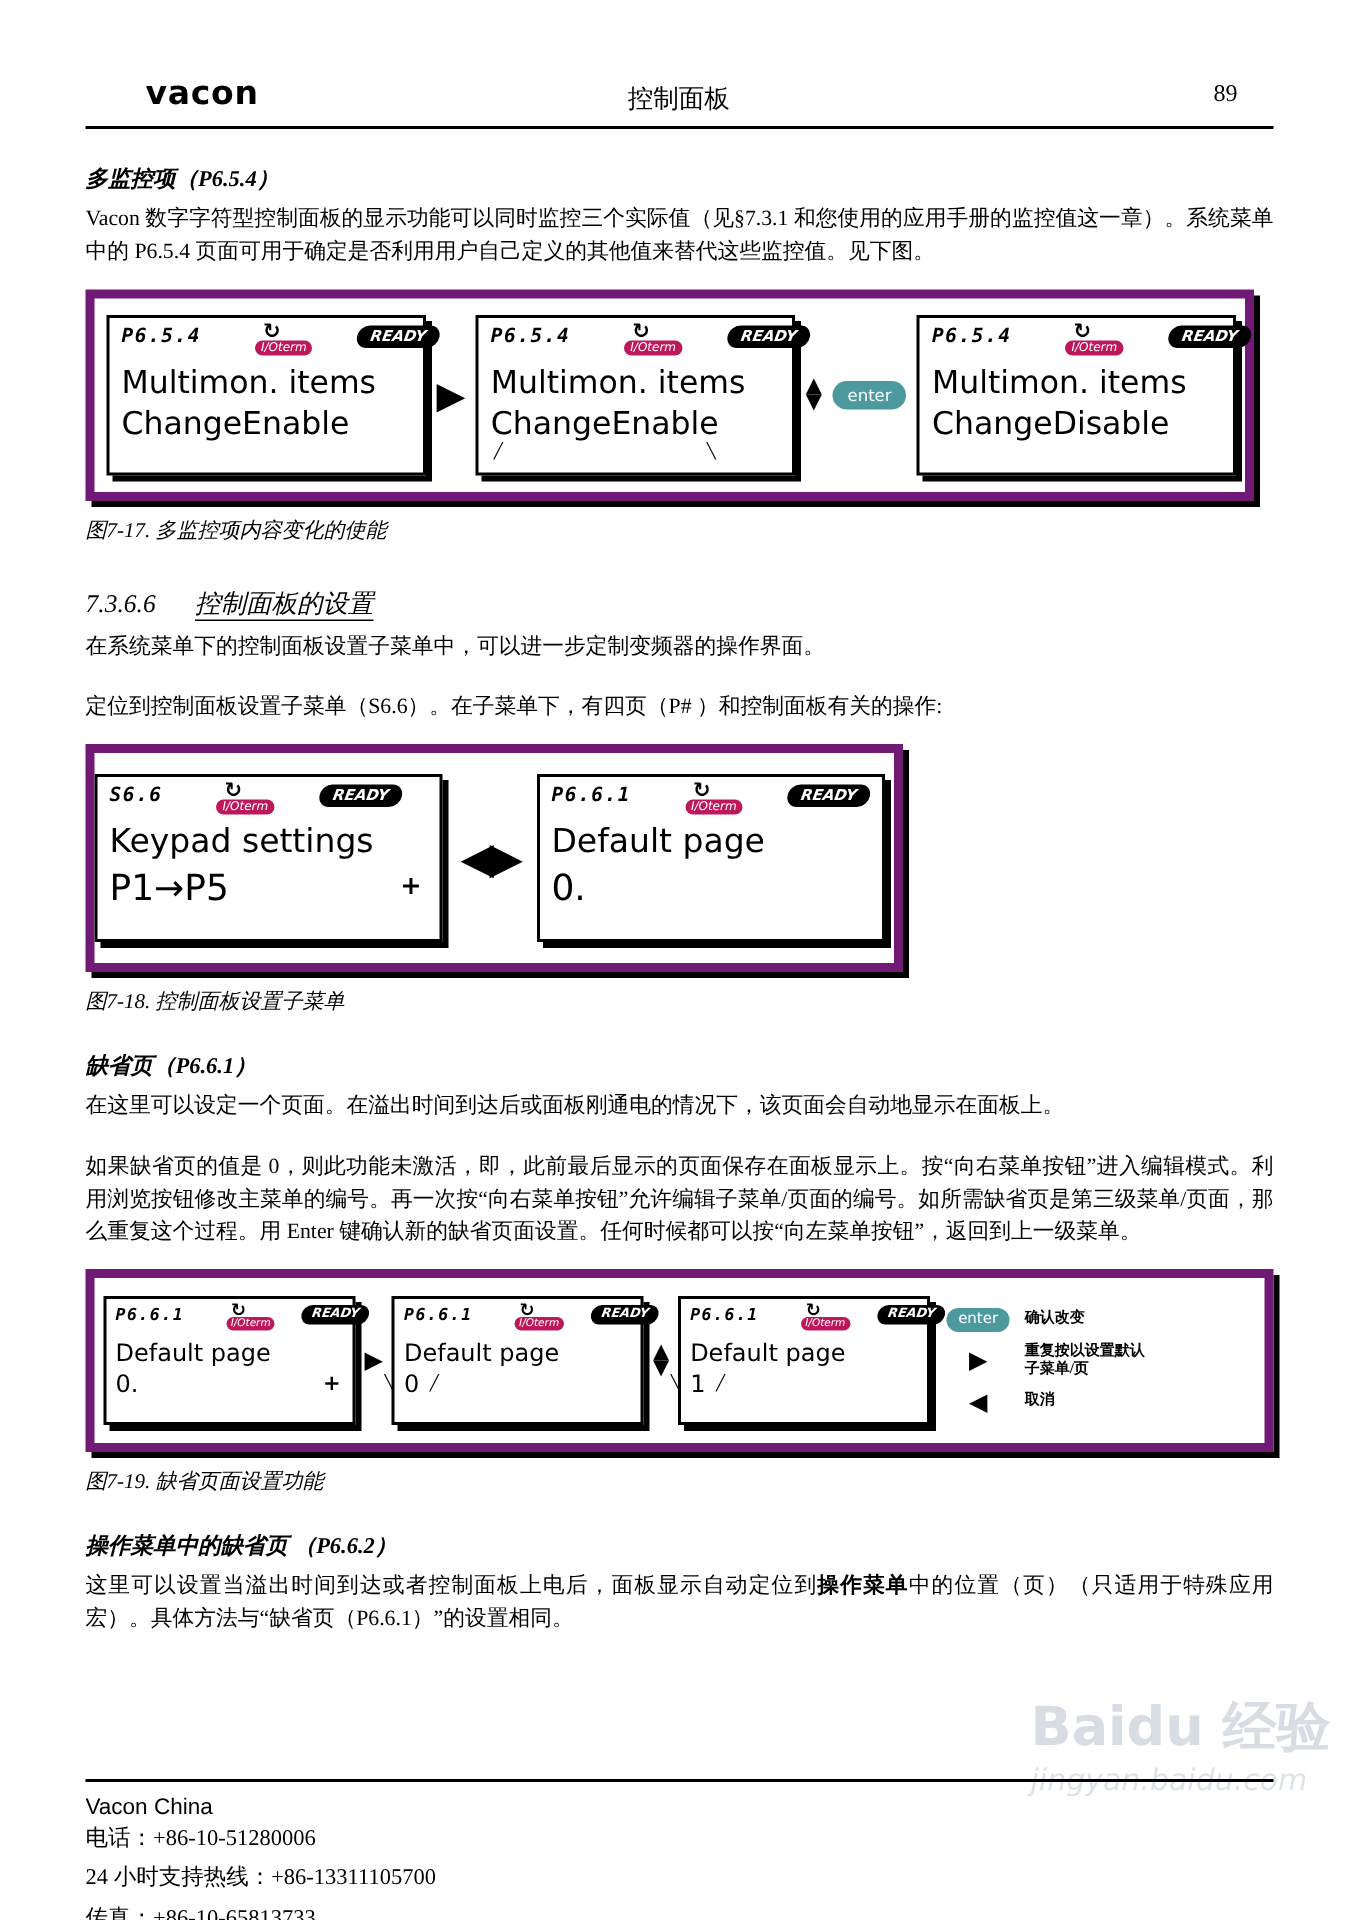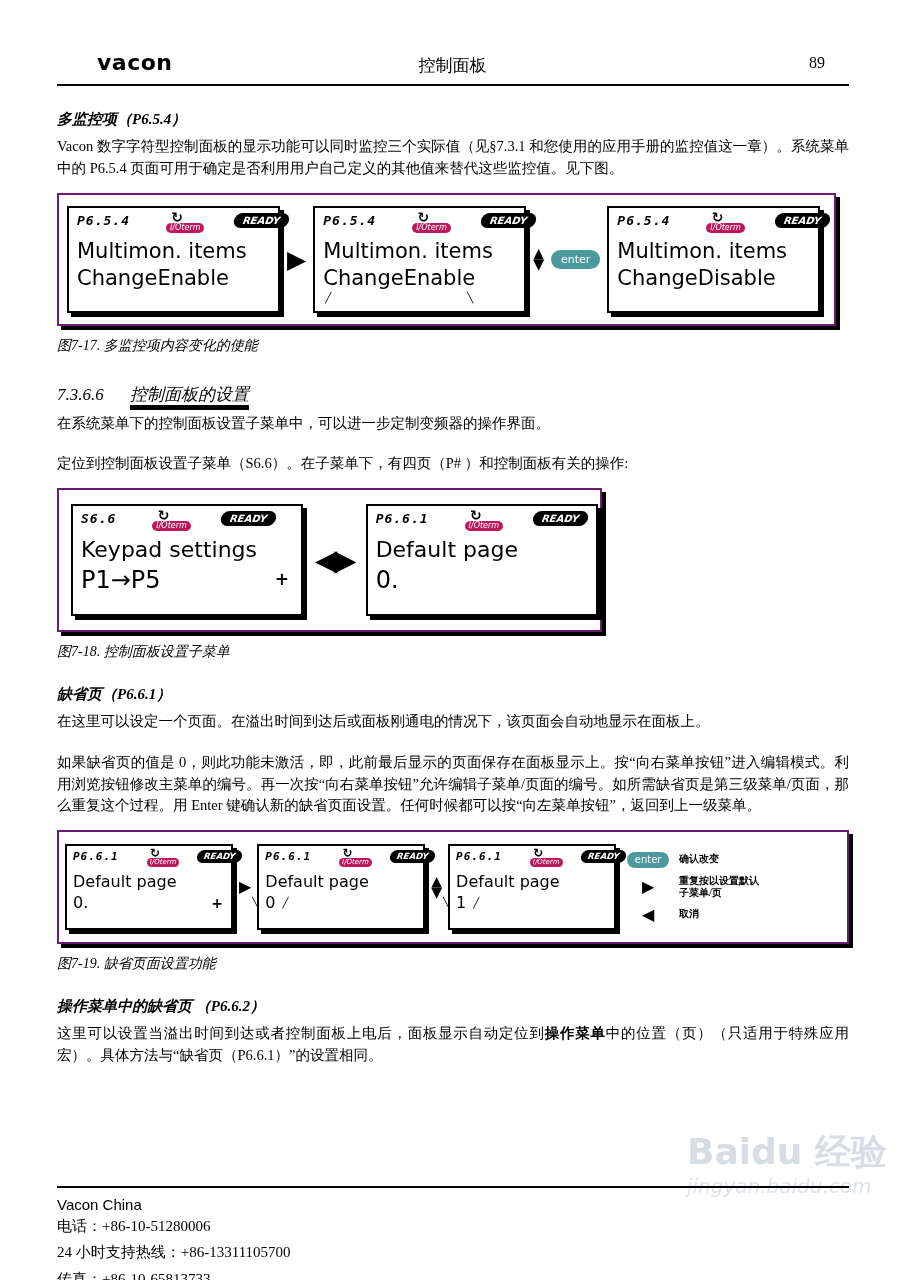--- a/index.html
+++ b/index.html
@@ -20,32 +20,32 @@
   .hdr-page { position: absolute; right: 80px; top: 54px; font-size: 16px; }
   .hdr-rule { margin: 6px 56px 0 57px; border-top: 2px solid #000; }
   
   .content { padding: 0 56px 0 57px; }
   .sec-bi { font-size: 15px; font-weight: bold; font-style: italic; margin-top: 24px; }
   .body { font-size: 14.5px; line-height: 1.5; margin-top: 7px; text-align: justify; }
   .body.mt { margin-top: 19px; }
   .caption { font-size: 14px; font-style: italic; margin-top: 11px; }
   .sec-num { font-size: 17px; font-style: italic; font-weight: normal; margin-top: 28px; }
   .sec-num .num { margin-right: 22px; }
-  .sec-num .underlined { border-bottom: 5px solid #000000; padding-bottom: 1px; }
+  .sec-num .underlined { border-bottom: 1px solid #000000; padding-bottom: 1px; }
   b.inline-bold { font-weight: bold; }
   
   .figure-box {
-    border: 2px solid #701a75;
+    border: 6px solid #701a75;
     box-shadow: 4px 4px 0 #000;
     background: #fff;
     display: flex; align-items: center;
     margin-top: 13px;
   }
   .fig17 { padding: 11px 8px; gap: 7px; width: 779px; }
-  .fig18 { padding: 14px 12px; gap: 12px; width: 545px; }
+  .fig18 { padding: 14px 0; gap: 12px; width: 545px; }
   .fig19 { padding: 12px 6px; gap: 6px; width: 792px; }
   
   .lcd {
     background: #fff;
     border: 2px solid #000;
     box-shadow: 4px 4px 0 #000;
     font-family: "DejaVu Sans", sans-serif;
     flex: 0 0 auto;
     padding: 5px 8px 8px 8px;
   }

